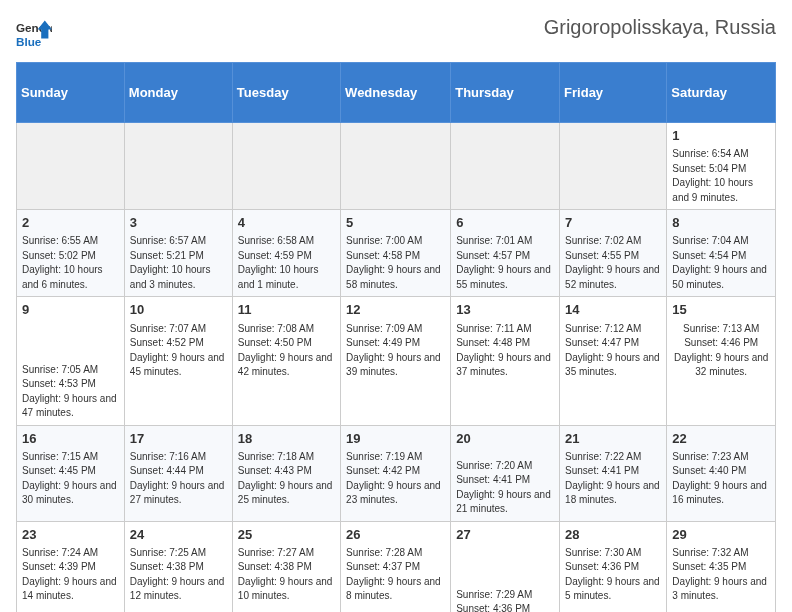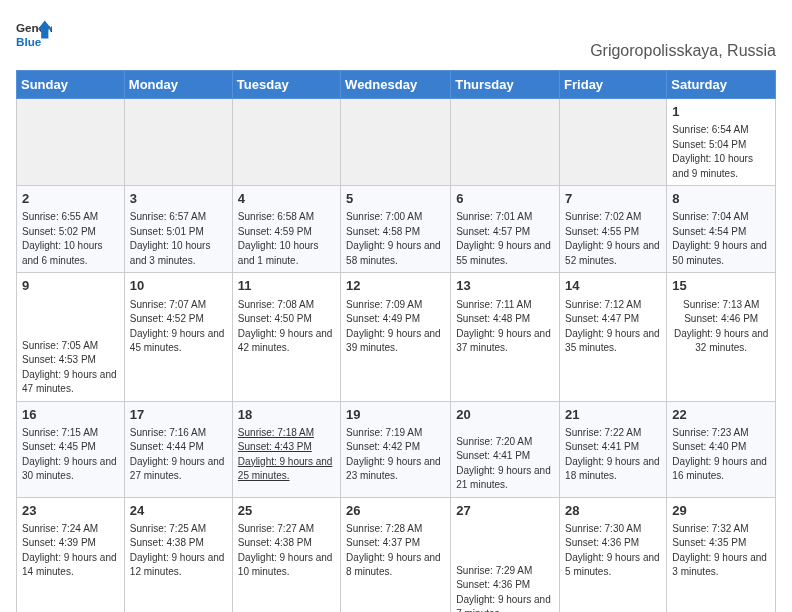--- a/index.html
+++ b/index.html
@@ -27,33 +27,32 @@
     }
     .title-block {
       text-align: right;
     }
     .month-title {
       font-size: 32px;
       font-weight: bold;
       color: #333;
     }
     .location-title {
-      font-size: 16px;
+      font-size: 20px;
       color: #555;
-      margin-top: 26px;
     }
     .calendar {
       width: 100%;
       border-collapse: collapse;
       font-size: 10.5px;
     }
     .calendar thead th {
       background: #3a7ecf;
       color: #fff;
-      padding: 6px 4px;
+      padding: 22px 4px;
       text-align: left;
       font-size: 13px;
       font-weight: bold;
       border: 1px solid #5590d8;
     }
     .calendar tbody td {
       border: 1px solid #ccc;
       vertical-align: top;
       padding: 4px 5px;
       width: 113px;
@@ -127,21 +126,21 @@
       <tr>
         <td>
           <span class="day-number">2</span>
           <div class="cell-info" style="white-space: pre-line;">Sunrise: 6:55 AM
 Sunset: 5:02 PM
 Daylight: 10 hours and 6 minutes.</div>
         </td>
         <td>
           <span class="day-number">3</span>
           <div class="cell-info" style="white-space: pre-line;">Sunrise: 6:57 AM
-Sunset: 5:01 PM
+Sunset: 5:21 PM
 Daylight: 10 hours and 3 minutes.</div>
         </td>
         <td>
           <span class="day-number">4</span>
           <div class="cell-info" style="white-space: pre-line;">Sunrise: 6:58 AM
 Sunset: 4:59 PM
 Daylight: 10 hours and 1 minute.</div>
         </td>
         <td>
           <span class="day-number">5</span>
@@ -220,21 +219,21 @@
 Daylight: 9 hours and 30 minutes.</div>
         </td>
         <td>
           <span class="day-number">17</span>
           <div class="cell-info" style="white-space: pre-line;">Sunrise: 7:16 AM
 Sunset: 4:44 PM
 Daylight: 9 hours and 27 minutes.</div>
         </td>
         <td>
           <span class="day-number">18</span>
-          <div class="cell-info" style="white-space: pre-line; text-decoration: underline;">Sunrise: 7:18 AM
+          <div class="cell-info" style="white-space: pre-line;">Sunrise: 7:18 AM
 Sunset: 4:43 PM
 Daylight: 9 hours and 25 minutes.</div>
         </td>
         <td>
           <span class="day-number">19</span>
           <div class="cell-info" style="white-space: pre-line;">Sunrise: 7:19 AM
 Sunset: 4:42 PM
 Daylight: 9 hours and 23 minutes.</div>
         </td>
         <td>

